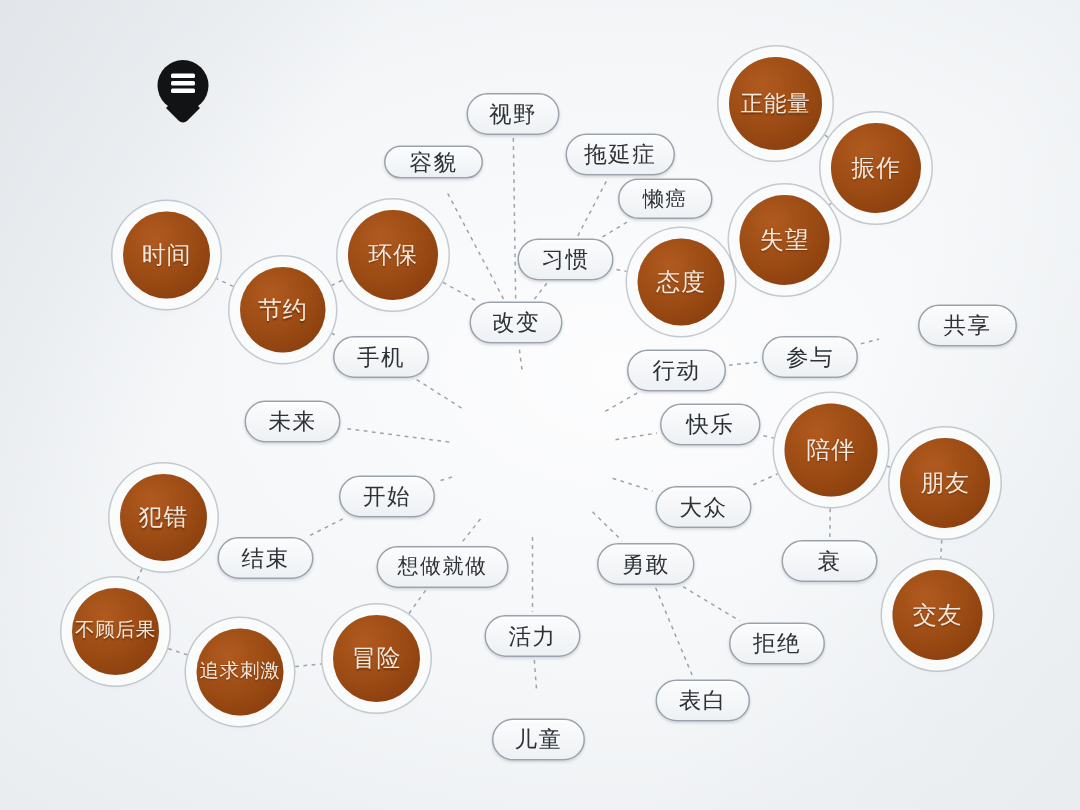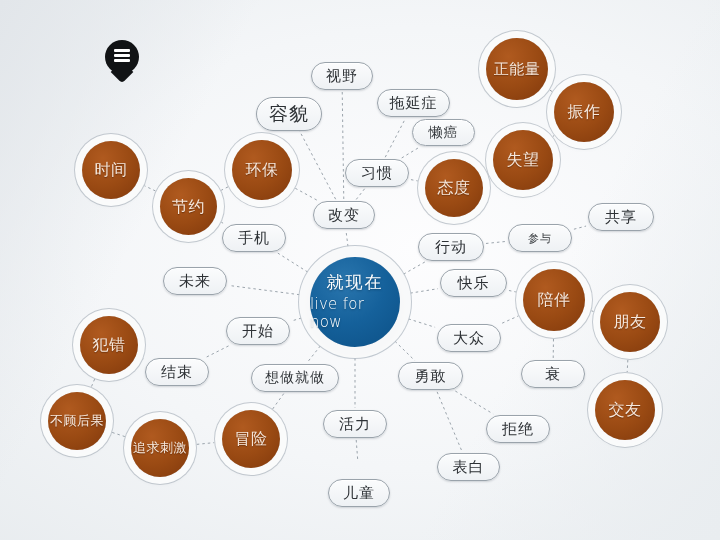--- a/index.html
+++ b/index.html
@@ -140,21 +140,21 @@
           <i></i>
           <i></i>
         </div>
     </div>
   </div>
 
   <div id="nodes-layer">
       <div class="node pill" style="left: 311px; top: 62px; width: 62px; height: 28px; font-size: 15px;">
         <span>视野</span>
       </div>
-      <div class="node pill" style="left: 256px; top: 97px; width: 66px; height: 34px; font-size: 19px;">
+      <div class="node pill" style="left: 256px; top: 97px; width: 66px; height: 22px; font-size: 15px;">
         <span>容貌</span>
       </div>
       <div class="node pill" style="left: 377px; top: 89px; width: 73px; height: 28px; font-size: 15px; font-family: Liberation Serif, serif;">
         <span>拖延症</span>
       </div>
       <div class="node pill" style="left: 412px; top: 119px; width: 63px; height: 27px; font-size: 14px;">
         <span>懒癌</span>
       </div>
       <div class="node pill" style="left: 345px; top: 159px; width: 64px; height: 28px; font-size: 15px;">
         <span>习惯</span>
@@ -197,24 +197,24 @@
       </div>
       <div class="node pill" style="left: 437px; top: 324px; width: 64px; height: 28px; font-size: 15px;">
         <span>大众</span>
       </div>
       <div class="node pill" style="left: 440px; top: 269px; width: 67px; height: 28px; font-size: 15px;">
         <span>快乐</span>
       </div>
       <div class="node pill" style="left: 418px; top: 233px; width: 66px; height: 28px; font-size: 15px;">
         <span>行动</span>
       </div>
-      <div class="node pill" style="left: 508px; top: 224px; width: 64px; height: 28px; font-size: 11px;">
+      <div class="node pill" style="left: 508px; top: 224px; width: 64px; height: 28px; font-size: 15px;">
         <span>参与</span>
       </div>
-      <div class="node pill" style="left: 588px; top: 203px; width: 66px; height: 28px; font-size: 15px;">
+      <div class="node pill" style="left: 612px; top: 203px; width: 66px; height: 28px; font-size: 15px;">
         <span>共享</span>
       </div>
       <div class="node circ" style="left: 82px; top: 141px; width: 58px; height: 58px; font-size: 16px;">
         <span>时间</span>
       </div>
       <div class="node circ" style="left: 160px; top: 178px; width: 57px; height: 57px; font-size: 16px;">
         <span>节约</span>
       </div>
       <div class="node circ" style="left: 232px; top: 140px; width: 60px; height: 60px; font-size: 16px;">
         <span>环保</span>
@@ -247,18 +247,14 @@
         <span>不顾后果</span>
       </div>
       <div class="node circ" style="left: 131px; top: 419px; width: 58px; height: 58px; font-size: 13px; text-align: right;">
         <span>追求刺激</span>
       </div>
       <div class="node circ" style="left: 222px; top: 410px; width: 58px; height: 58px; font-size: 16px;">
         <span>冒险</span>
       </div>
     </div>
 
-  <div class="node center" id="center-node" style="left: 310px; top: 257px; width: 90px; height: 90px;">
-    <div class="cn">就现在</div>
-    <div class="en">live for now</div>
-  </div>
 
 </div>
 
 </body></html>

